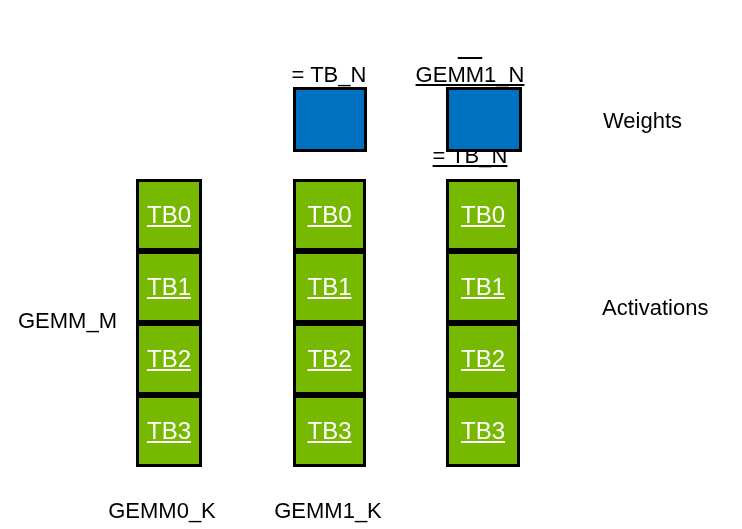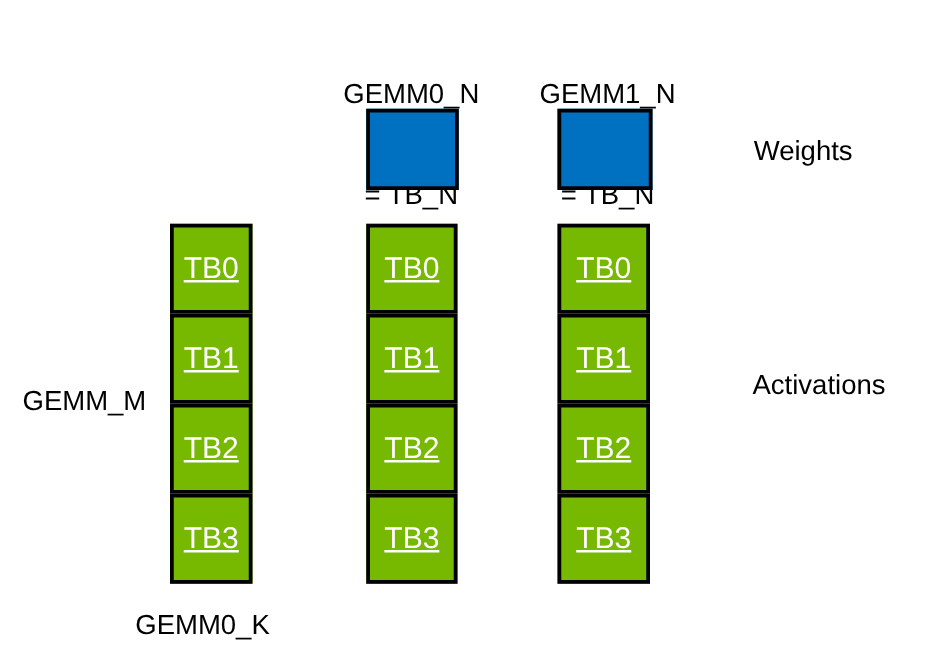--- a/index.html
+++ b/index.html
@@ -51,32 +51,32 @@
     font-size: 22px;
     line-height: 26px;
     white-space: nowrap;
   }
   .bottom-label {
     font-size: 22px;
     line-height: 26px;
     width: 140px;
     text-align: center;
     white-space: nowrap;
+    margin-top: 11px;
   }
 </style>
 </head>
 <body>
 
 <div class="canvas">
 
   <div class="abs top-label" style="left:219px; top:7px; width:220px;">
-    <div>GEMM0_N</div>
     <div>= TB_N</div>
   </div>
-  <div class="abs top-label" style="left:376px; top:7px; width:220px;">
+  <div class="abs top-label" style="left:360px; top:7px; width:220px;text-decoration:underline;">
     <div>GEMM1_N</div>
     <div>= TB_N</div>
   </div>
 
   <div class="abs weight-square" style="left:293px; top:87px; width:74px; height:65px;"></div>
   <div class="abs weight-square" style="left:446px; top:87px; width:76px; height:65px;"></div>
 
   <div class="abs side-label" style="left:603px; top:108px;">Weights</div>
 
   <div class="tb-column" style="left:136px; top:179px; width:66px;">
@@ -96,14 +96,15 @@
     <div class="tb-cell">TB1</div>
     <div class="tb-cell">TB2</div>
     <div class="tb-cell">TB3</div>
   </div>
 
   <div class="abs side-label" style="left:602px; top:295px;">Activations</div>
 
   <div class="abs side-label" style="left:18px; top:308px;">GEMM_M</div>
 
   <div class="abs bottom-label" style="left:92px; top:487px;">GEMM0_K</div>
+  <div class="abs bottom-label" style="left:258px; top:487px;">GEMM1_K</div>
 
 </div>
 
 </body></html>

